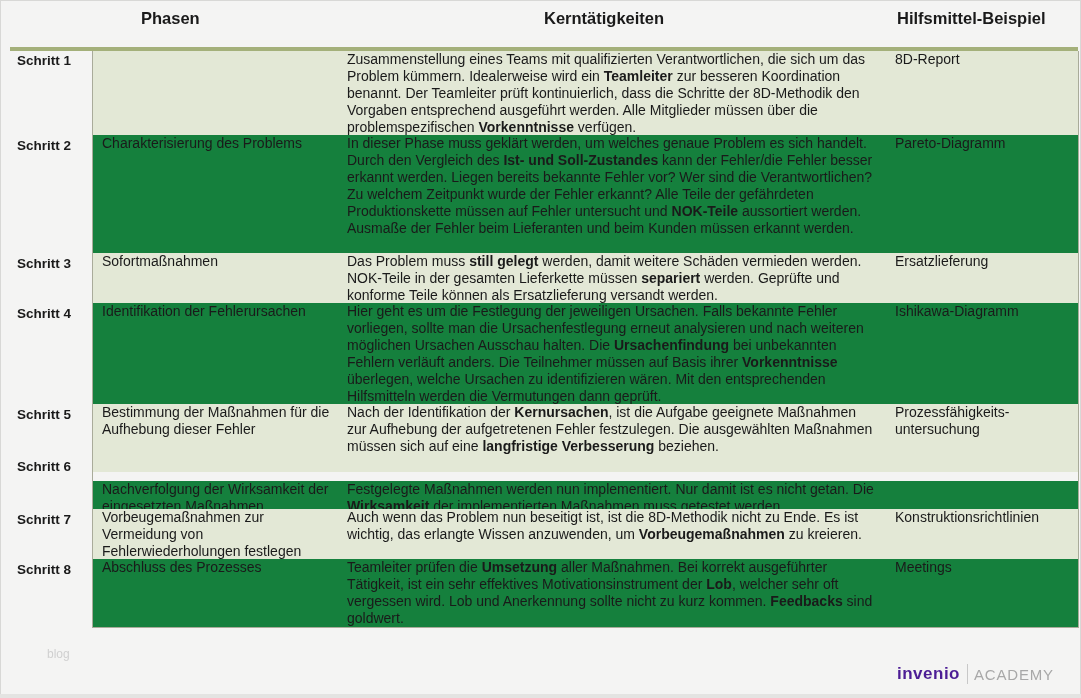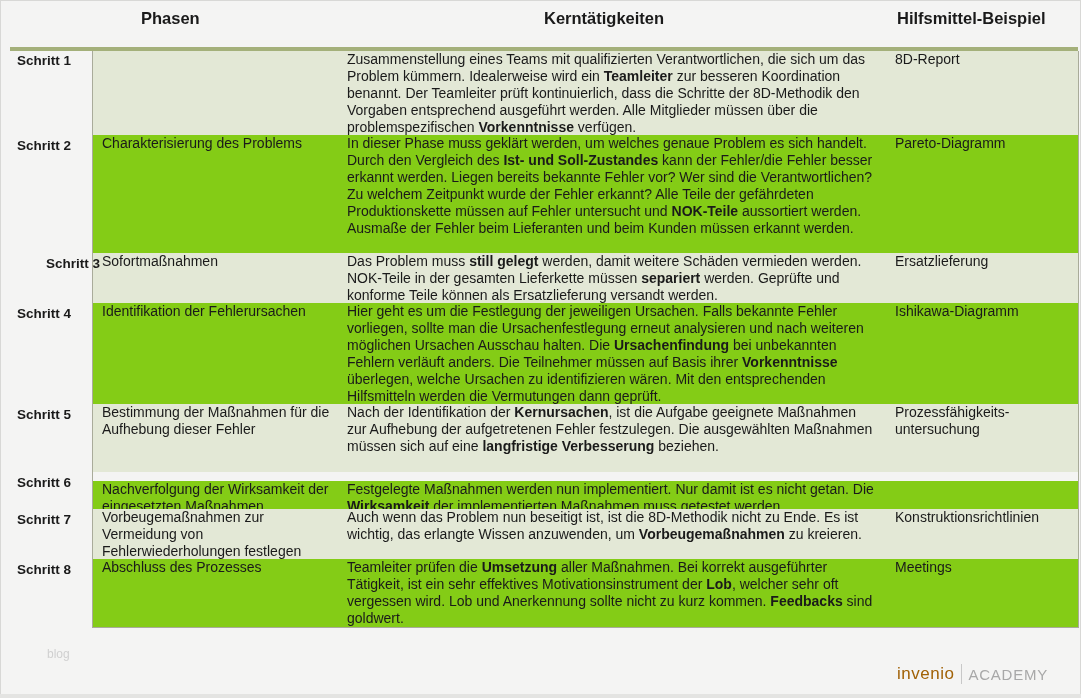--- a/index.html
+++ b/index.html
@@ -28,38 +28,38 @@
   .table {
     position: absolute; left: 92px; top: 51px; width: 985px; height: 576px;
     border-left: 1px solid #a9ab9a; border-right: 1px solid #a9ab9a;
     border-bottom: 1px solid #a9ab9a;
   }
   .row {
     position: absolute; left: 0; width: 985px;
     font-size: 14px; line-height: 17px;
   }
   .row.green { background: #e3e8d6; }
-  .row.plain { background: #84cc16; }
+  .row.plain { background: #15803d; }
   .cell { position: absolute; top: 0; }
   .phase { left: 9px; width: 232px; }
   .activity { left: 254px; width: 530px; }
   .tool { left: 802px; width: 180px; }
   .step {
     position: absolute; left: 17px; font-weight: bold; font-size: 13.5px;
     line-height: 17px; white-space: nowrap;
   }
   b { font-weight: bold; }
   .blog {
     position: absolute; left: 47px; top: 647px; font-size: 12px; color: #d0d0d0;
   }
   .logo {
     position: absolute; left: 897px; top: 664px; display: flex; align-items: center;
     color: #8a8a8a;
   }
-  .logo .brand { font-weight: normal; font-size: 17px; letter-spacing: 0.5px; color: #a16207; }
+  .logo .brand { font-weight: bold; font-size: 17px; letter-spacing: 0.5px; color: #4c1d95; }
   .logo .sep { width: 1px; height: 20px; background: #c8c8c8; margin: 0 6px 0 7px; }
   .logo .acad { font-size: 15px; letter-spacing: 0.8px; color: #a8a8a8; font-weight: normal; }
   .bottomline {
     position: absolute; left: 0; top: 694px; width: 1081px; height: 4px; background: #e4e4e2;
   }
 </style>
 </head>
 <body>
 
 <div class="frame"></div>
@@ -106,24 +106,24 @@
   </div>
   <div class="row plain" style="top:508px;height:68px;">
     <div class="cell phase">Abschluss des Prozesses</div>
     <div class="cell activity"><span>Teamleiter prüfen die </span><b>Umsetzung</b><span> aller Maßnahmen. Bei korrekt ausgeführter Tätigkeit, ist ein sehr effektives Motivationsinstrument der </span><b>Lob</b><span>, welcher sehr oft vergessen wird. Lob und  Anerkennung sollte  nicht zu kurz kommen. </span><b>Feedbacks</b><span> sind goldwert.</span></div>
     <div class="cell tool">Meetings</div>
   </div>
 </div>
 
 <div class="step" style="top:52px;">Schritt 1</div>
 <div class="step" style="top:137px;">Schritt 2</div>
-<div class="step" style="top:255px;margin-left:29px;">Schritt 3</div>
+<div class="step" style="top:255px;">Schritt 3</div>
 <div class="step" style="top:305px;">Schritt 4</div>
 <div class="step" style="top:406px;">Schritt 5</div>
-<div class="step" style="top:474px;">Schritt 6</div>
+<div class="step" style="top:458px;">Schritt 6</div>
 <div class="step" style="top:511px;">Schritt 7</div>
 <div class="step" style="top:561px;">Schritt 8</div>
 
 <div class="blog">blog</div>
 
 <div class="logo">
   <span class="brand">invenio</span>
   <span class="sep"></span>
   <span class="acad">ACADEMY</span>
 </div>

